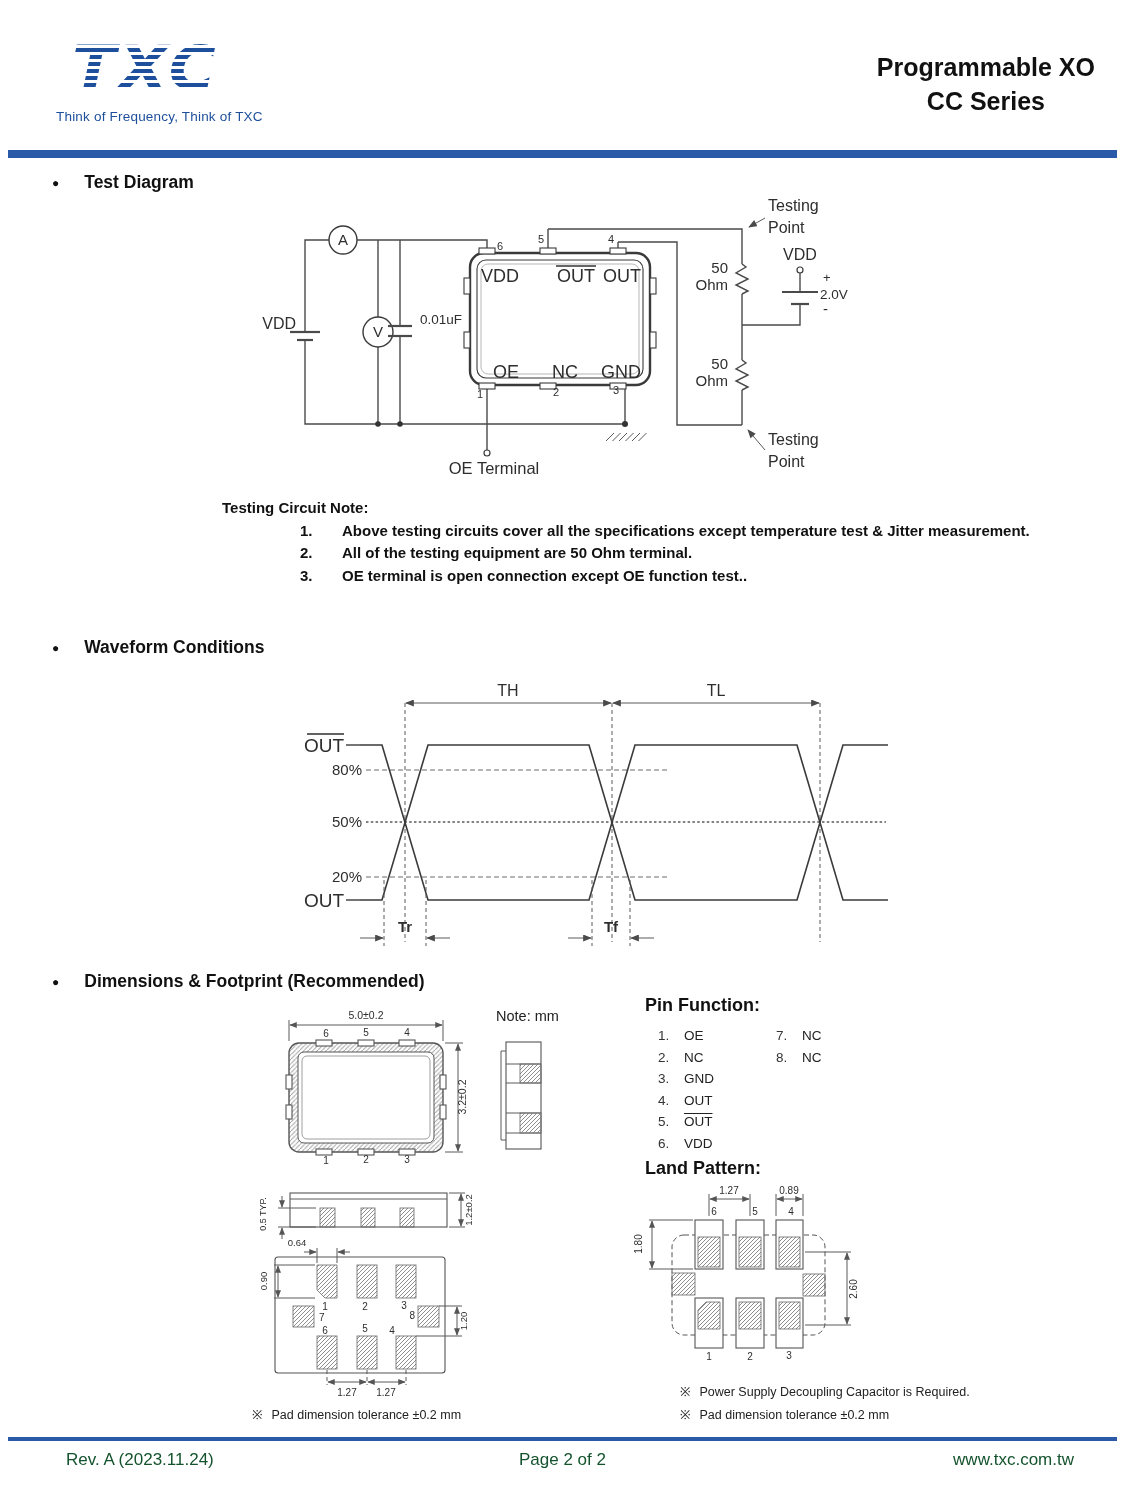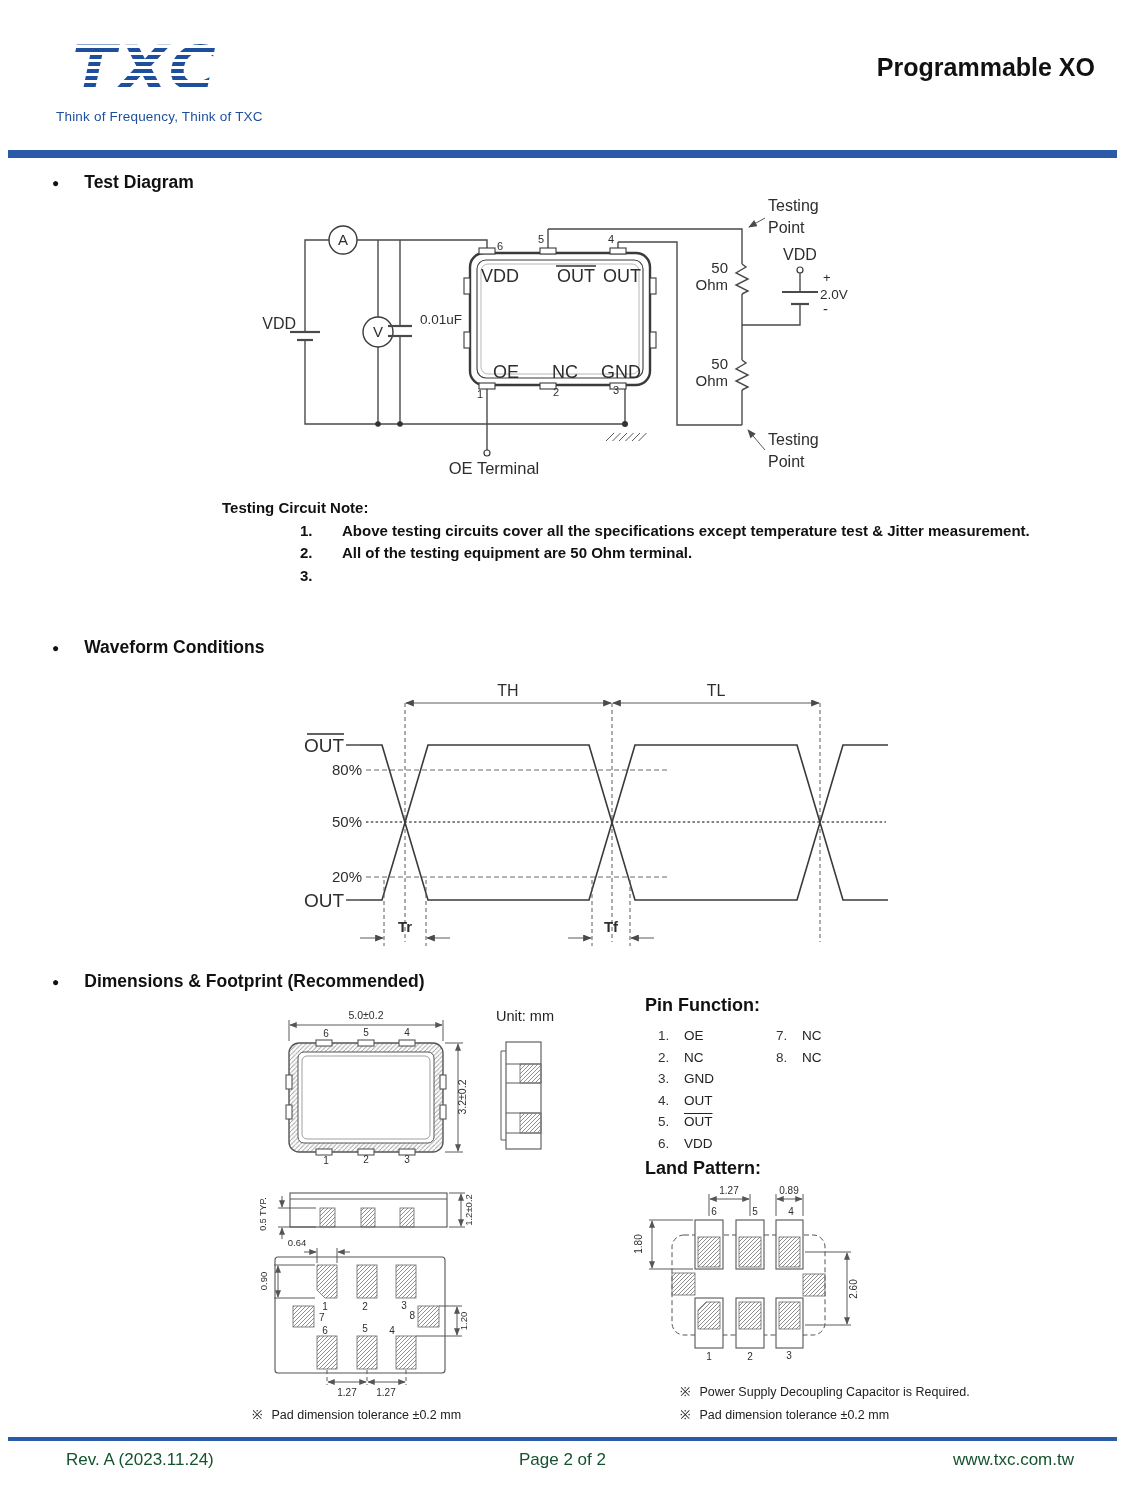--- a/index.html
+++ b/index.html
@@ -56,20 +56,21 @@
 
 <div class="page">
 
   <div class="abs logo">
     <div class="logo-txt">TXC</div>
     <div class="logo-stripes"></div>
   </div>
   <div class="abs tagline">Think of Frequency, Think of TXC</div>
   <div class="abs doc-title">
     <div>Programmable XO</div>
+    <div>CC Series</div>
   </div>
   <div class="abs rule" style="top:150px;"></div>
 
   <div class="abs sec" style="top:172px;">
     <span class="bullet">●</span>
     <span>Test Diagram</span>
   </div>
 
   <svg class="abs" style="left:250px;top:192px;" width="600" height="292" viewBox="0 0 600 292">
     <defs>
@@ -183,20 +184,21 @@
     <div class="note-row">
       <span class="note-num">1.</span>
       <span>Above testing circuits cover all the specifications except temperature test &amp; Jitter measurement.</span>
     </div>
     <div class="note-row">
       <span class="note-num">2.</span>
       <span>All of the testing equipment are 50 Ohm terminal.</span>
     </div>
     <div class="note-row">
       <span class="note-num">3.</span>
+      <span>OE terminal is open connection except OE function test..</span>
     </div>
   </div>
 
   <div class="abs sec" style="top:637px;">
     <span class="bullet">●</span>
     <span>Waveform Conditions</span>
   </div>
 
   <svg class="abs" style="left:300px;top:670px;" width="600" height="285" viewBox="0 0 600 285">
     <defs>
@@ -287,21 +289,21 @@
       <text x="152" y="158" text-anchor="middle" font-size="10">3</text>
     </g>
     <g>
       <path class="thin" d="M203,92 V39" marker-end="url(#mt)"></path>
       <path class="thin" d="M203,92 V146" marker-end="url(#mt)"></path>
       <path class="thin" d="M190,38 H208 M190,147 H208"></path>
       <text transform="rotate(-90 211 92)" x="211" y="92" text-anchor="middle" font-size="10.5">3.2±0.2</text>
     </g>
   </svg>
 
-  <div class="abs unit">Unit: mm</div>
+  <div class="abs unit">Note: mm</div>
   <svg class="abs" style="left:495px;top:1035px;" width="60" height="125" viewBox="0 0 60 125">
     <defs>
       <pattern id="hs" width="4" height="4" patternUnits="userSpaceOnUse">
         <path d="M0,4 L4,0" stroke="#8f8f8f" stroke-width="1"></path>
       </pattern>
     </defs>
     <rect x="11" y="7" width="35" height="107" fill="#fff" stroke="#555" stroke-width="1.1"></rect>
     <path class="thin" d="M11,16 H6 V105 H11"></path>
     <path class="thin" d="M11,29 H46 M11,48 H46 M11,78 H46 M11,98 H46"></path>
     <rect x="25" y="29" width="21" height="19" fill="url(#hs)" stroke="#666" stroke-width=".8"></rect>

